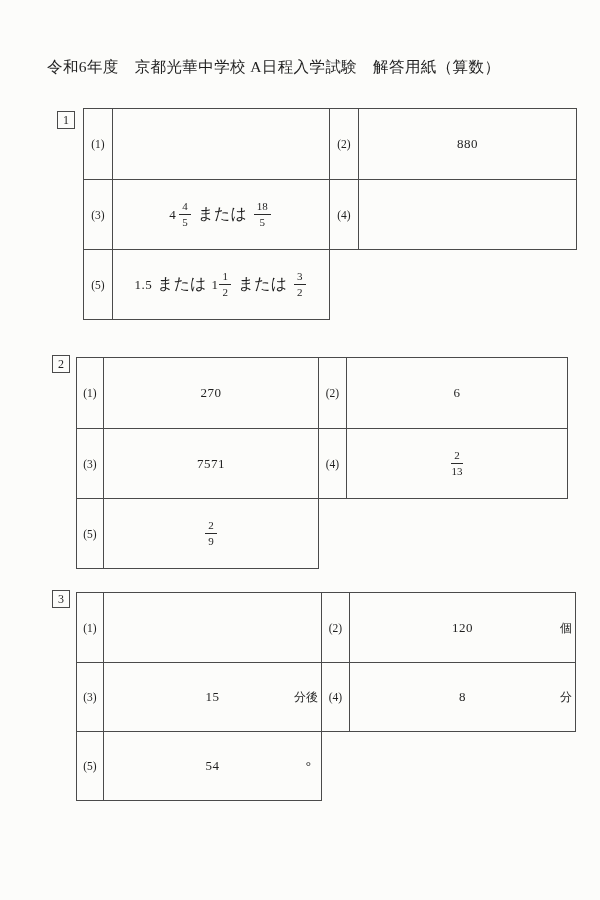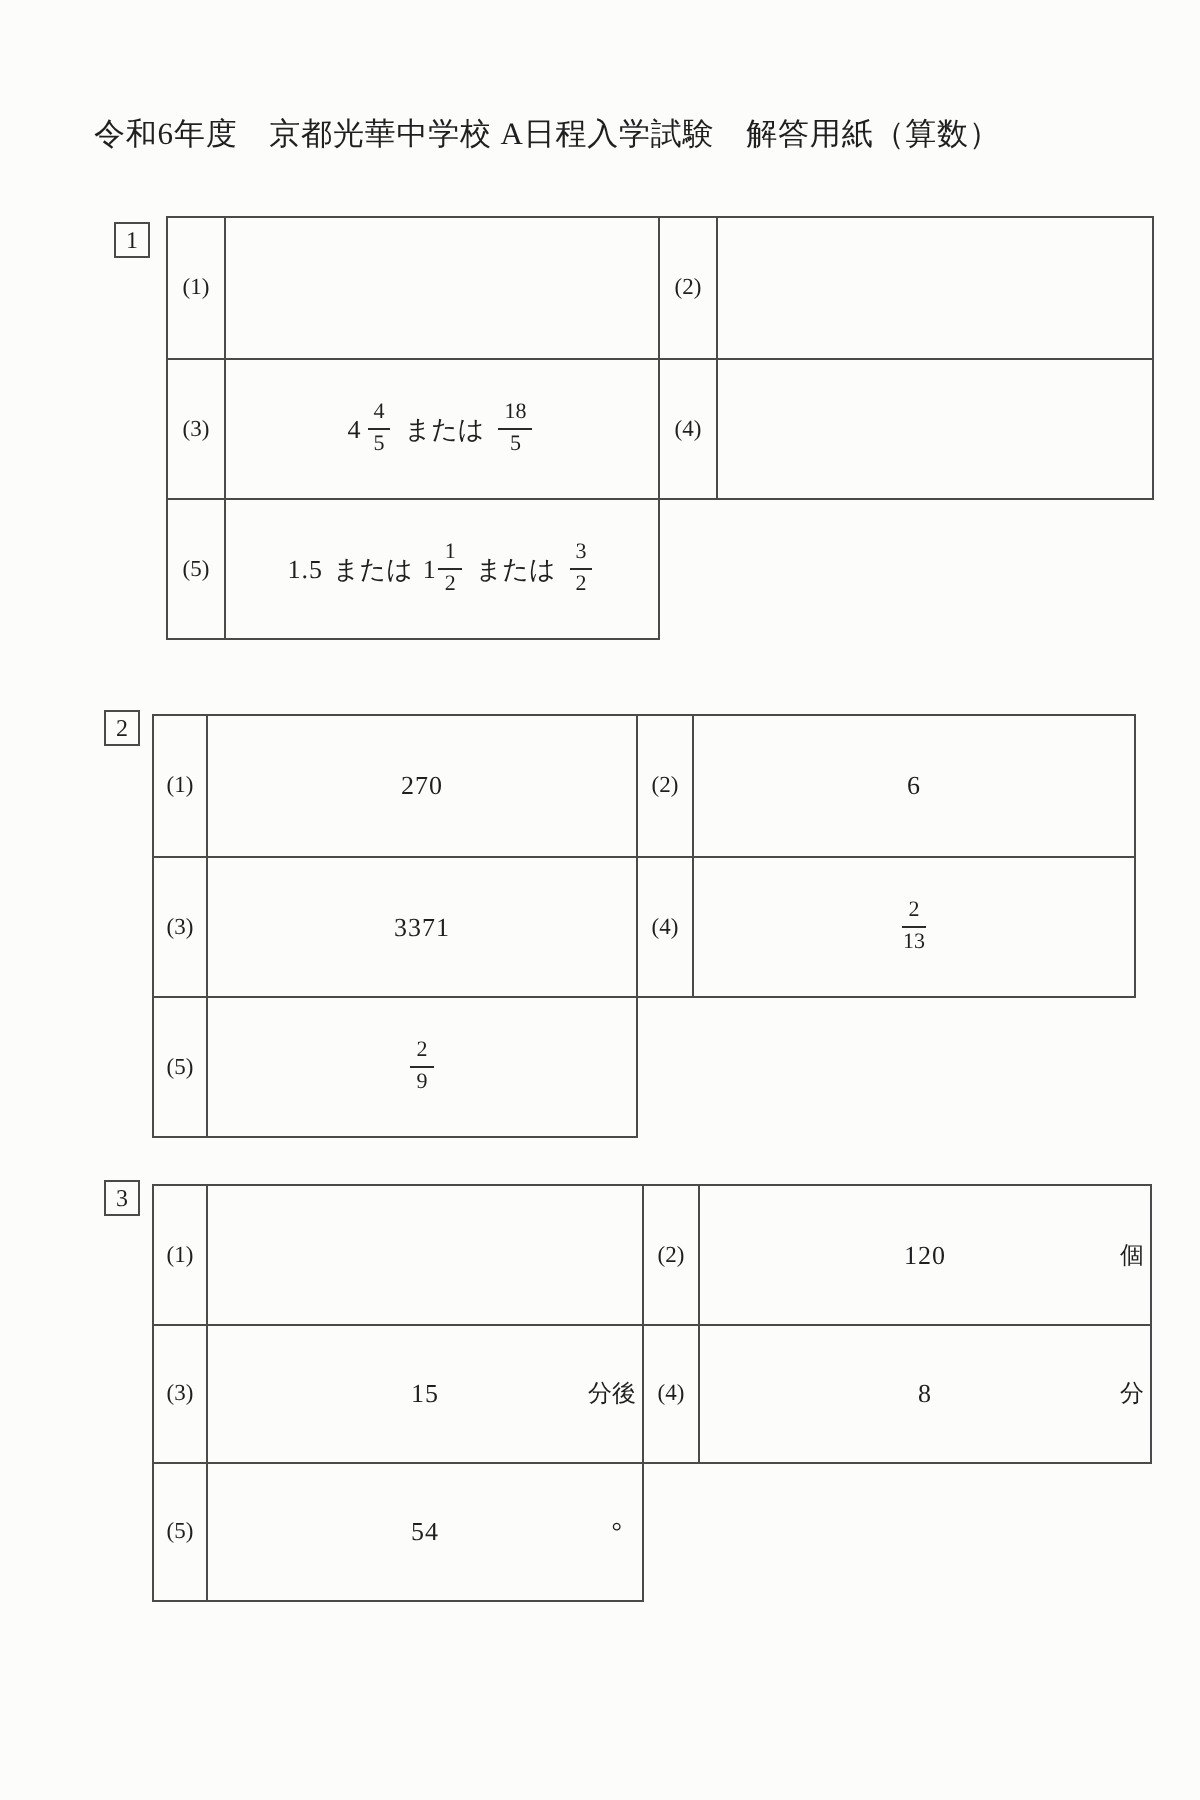--- a/index.html
+++ b/index.html
@@ -31,21 +31,21 @@
     flex:0 0 auto;border-right:1px solid #4a4a4a;box-sizing:border-box;
     display:flex;align-items:center;justify-content:center;
     font-size:11.5px;
   }
   .w29{width:29px;} .w27{width:27px;} .w28{width:28px;}
   .ac{
     flex:1 1 auto;position:relative;
     display:flex;align-items:center;justify-content:center;
     font-size:13px;letter-spacing:0.5px;
   }
-  .or{font-size:13px;letter-spacing:0;margin:0 5px;white-space:nowrap;}
+  .or{font-size:16px;letter-spacing:0;margin:0 5px;white-space:nowrap;}
   .frac{
     display:inline-flex;flex-direction:column;align-items:center;
     font-size:11px;line-height:1.15;letter-spacing:0;margin:0 2px;
   }
   .fn{border-bottom:1px solid #2a2a2a;padding:0 3px 1px;}
   .fd{padding-top:1px;}
   .whole{margin-right:1px;}
   .unit{
     position:absolute;right:3px;top:50%;transform:translateY(-50%);
     font-size:12px;letter-spacing:0;white-space:nowrap;
@@ -97,41 +97,44 @@
           <span class="fn">3</span>
           <span class="fd">2</span>
         </span>
       </div>
     </div>
   </div>
 
   <div class="block" style="left:329px;top:108px;width:248px;">
     <div class="r h70">
       <div class="lc w29">(2)</div>
+      <div class="ac">
+        <span>880</span>
+      </div>
     </div>
     <div class="r h70">
       <div class="lc w29">(4)</div>
     </div>
   </div>
 
   <div class="secbox" style="left:52px;top:355px;">
     <span>2</span>
   </div>
 
   <div class="block" style="left:76px;top:357px;width:243px;">
     <div class="r h70">
       <div class="lc w27">(1)</div>
       <div class="ac">
         <span>270</span>
       </div>
     </div>
     <div class="r h70">
       <div class="lc w27">(3)</div>
       <div class="ac">
-        <span>3371</span>
+        <span>7571</span>
       </div>
     </div>
     <div class="r h70">
       <div class="lc w27">(5)</div>
       <div class="ac">
         <span class="frac">
           <span class="fn">2</span>
           <span class="fd">9</span>
         </span>
       </div>

